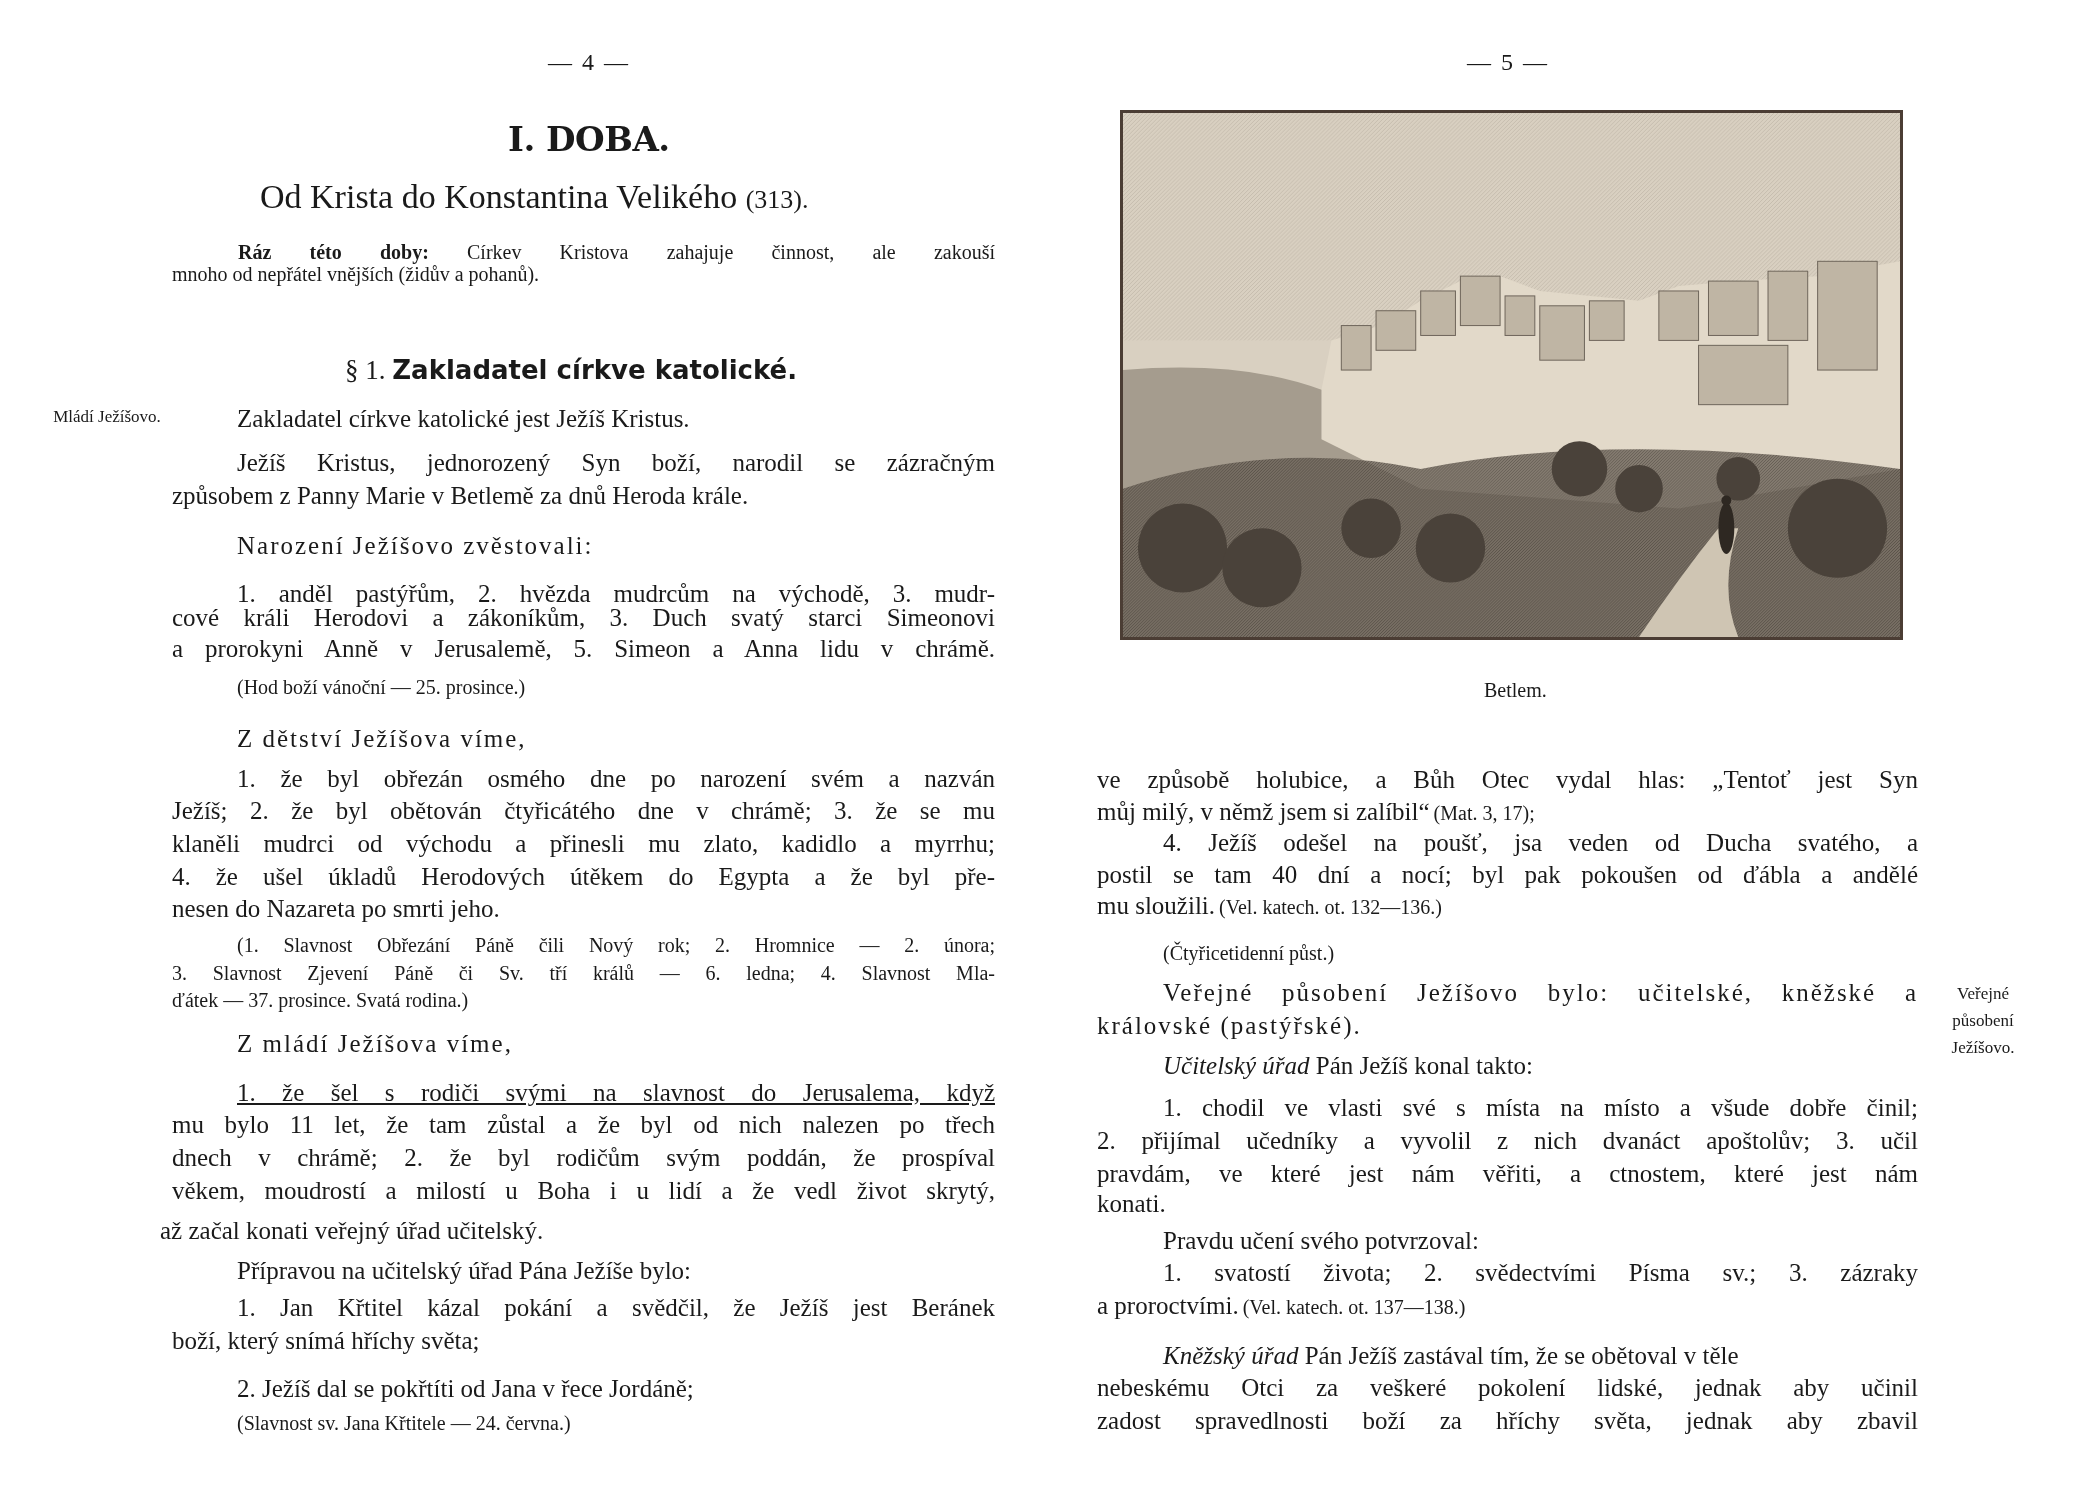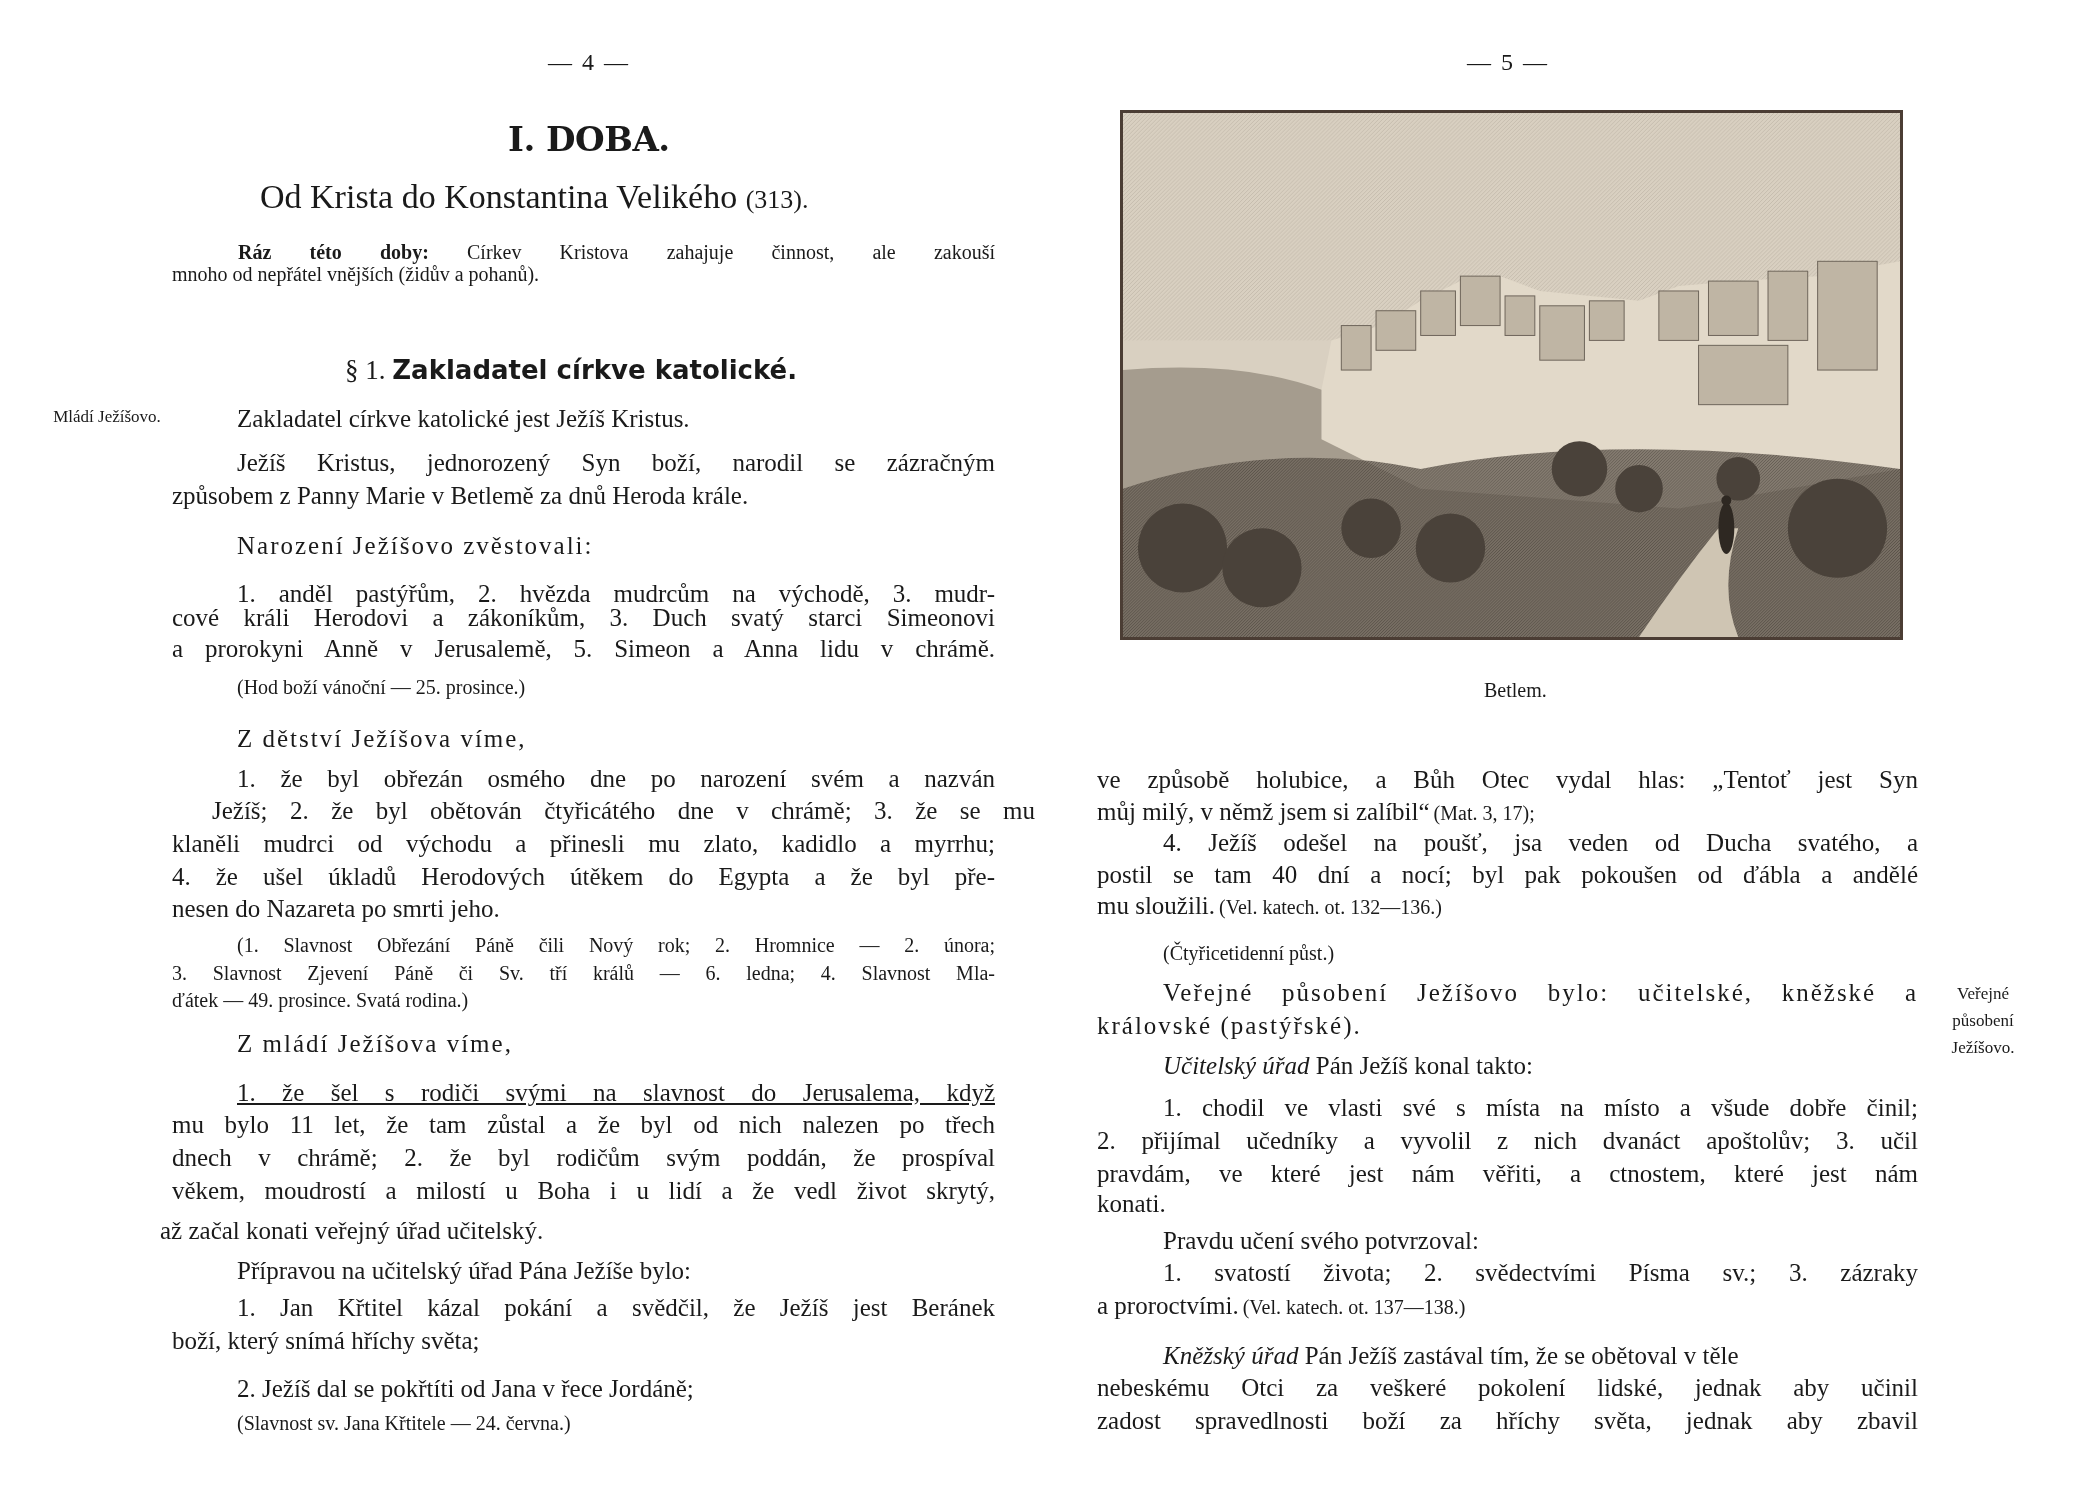--- a/index.html
+++ b/index.html
@@ -54,27 +54,27 @@
   <div class="ln body just" style="left:237px; top:450px; width:758px;">Ježíš Kristus, jednorozený Syn boží, narodil se zázračným</div>
   <div class="ln body" style="left:172px; top:483px;">způsobem z Panny Marie v Betlemě za dnů Heroda krále.</div>
   <div class="ln body spaced" style="left:237px; top:533px;">Narození Ježíšovo zvěstovali:</div>
   <div class="ln body just" style="left:237px; top:581px; width:758px;">1. anděl pastýřům, 2. hvězda mudrcům na východě, 3. mudr-</div>
   <div class="ln body just" style="left:172px; top:605px; width:823px;">cové králi Herodovi a zákoníkům, 3. Duch svatý starci Simeonovi</div>
   <div class="ln body just" style="left:172px; top:636px; width:823px;">a prorokyni Anně v Jerusalemě, 5. Simeon a Anna lidu v chrámě.</div>
   <div class="ln small" style="left:237px; top:677px;">(Hod boží vánoční — 25. prosince.)</div>
 
   <div class="ln body spaced" style="left:237px; top:726px;">Z dětství Ježíšova víme,</div>
   <div class="ln body just" style="left:237px; top:766px; width:758px;">1. že byl obřezán osmého dne po narození svém a nazván</div>
-  <div class="ln body just" style="left:172px; top:798px; width:823px;margin-left:40px;">Ježíš; 2. že byl obětován čtyřicátého dne v chrámě; 3. že se mu</div>
+  <div class="ln body just" style="left:172px; top:798px; width:823px;">Ježíš; 2. že byl obětován čtyřicátého dne v chrámě; 3. že se mu</div>
   <div class="ln body just" style="left:172px; top:831px; width:823px;">klaněli mudrci od východu a přinesli mu zlato, kadidlo a myrrhu;</div>
   <div class="ln body just" style="left:172px; top:864px; width:823px;">4. že ušel úkladů Herodových útěkem do Egypta a že byl pře-</div>
   <div class="ln body" style="left:172px; top:896px;">nesen do Nazareta po smrti jeho.</div>
   <div class="ln small just" style="left:237px; top:935px; width:758px;">(1. Slavnost Obřezání Páně čili Nový rok; 2. Hromnice — 2. února;</div>
   <div class="ln small just" style="left:172px; top:963px; width:823px;">3. Slavnost Zjevení Páně či Sv. tří králů — 6. ledna; 4. Slavnost Mla-</div>
-  <div class="ln small" style="left:172px; top:990px;">ďátek — 49. prosince. Svatá rodina.)</div>
+  <div class="ln small" style="left:172px; top:990px;">ďátek — 37. prosince. Svatá rodina.)</div>
 
   <div class="ln body spaced" style="left:237px; top:1031px;">Z mládí Ježíšova víme,</div>
   <div class="ln body just" style="left:237px; top:1080px; width:758px;text-decoration:underline;">1. že šel s rodiči svými na slavnost do Jerusalema, když</div>
   <div class="ln body just" style="left:172px; top:1112px; width:823px;">mu bylo 11 let, že tam zůstal a že byl od nich nalezen po třech</div>
   <div class="ln body just" style="left:172px; top:1145px; width:823px;">dnech v chrámě; 2. že byl rodičům svým poddán, že prospíval</div>
   <div class="ln body just" style="left:172px; top:1178px; width:823px;">věkem, moudrostí a milostí u Boha i u lidí a že vedl život skrytý,</div>
   <div class="ln body" style="left:160px; top:1210px;margin-top:8px;">až začal konati veřejný úřad učitelský.</div>
 
   <div class="ln body" style="left:237px; top:1258px;">Přípravou na učitelský úřad Pána Ježíše bylo:</div>
   <div class="ln body just" style="left:237px; top:1295px; width:758px;">1. Jan Křtitel kázal pokání a svědčil, že Ježíš jest Beránek</div>

